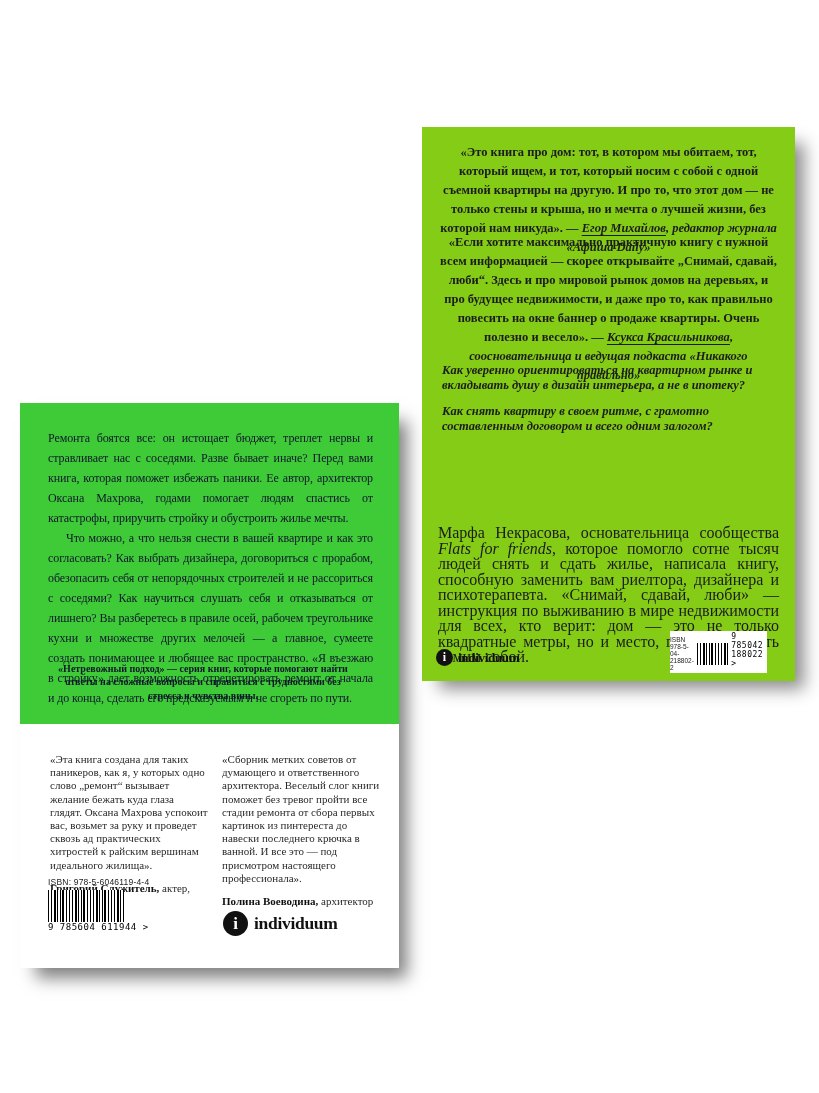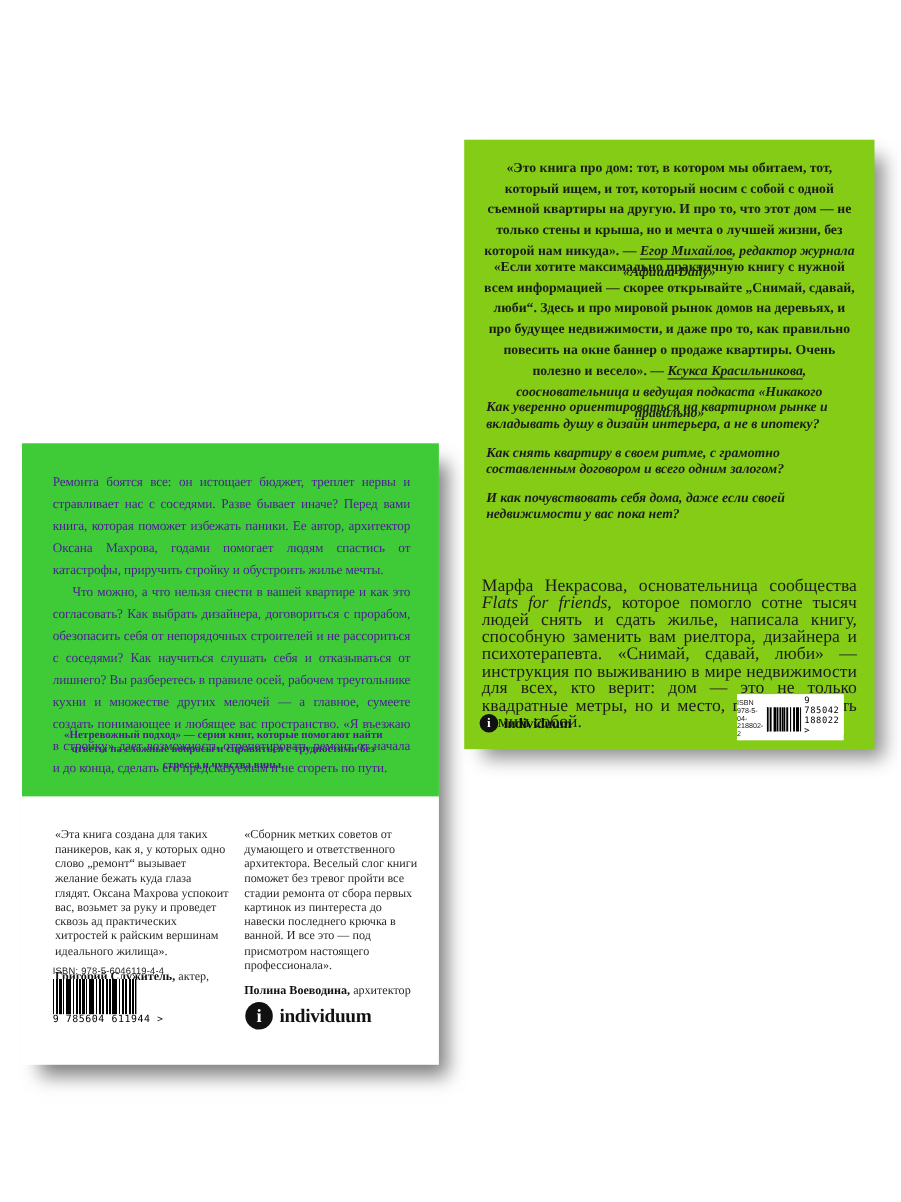--- a/index.html
+++ b/index.html
@@ -8,21 +8,21 @@
     font-family:"Liberation Serif","DejaVu Serif",serif;
   }
   .book{position:absolute;}
   
   .book-left{
     left:20px;top:403px;width:379px;height:565px;background:#ffffff;
     box-shadow:12px 14px 16px -4px rgba(0,0,0,.50);
   }
   .green-panel{
     position:absolute;left:0;top:0;right:0;height:321px;background:#3fcb38;
-    color:#4c1d95;
+    color:#0f172a;
   }
   .green-body{
     position:absolute;left:28px;right:26px;top:25px;
     font-size:12px;line-height:20px;text-align:justify;letter-spacing:-0.1px;
   }
   .green-body p{margin:0;}
   .green-body p.indent{text-indent:18px;}
   .series-note{
     position:absolute;left:28px;bottom:22px;width:310px;
     font-size:10px;font-weight:bold;line-height:13.5px;text-align:center;
@@ -125,21 +125,20 @@
 
 <div class="book book-right">
 
   <p class="yq" style="top:16px;"><span>«Это книга про дом: тот, в котором мы обитаем, тот, который ищем, и тот, который носим с собой с одной съемной квартиры на другую. И про то, что этот дом — не только стены и крыша, но и мечта о лучшей жизни, без которой нам никуда». — </span><span class="uname">Егор Михайлов</span><span class="attr-rest">, редактор журнала «Афиша Daily»</span></p>
 
   <p class="yq" style="top:106px;"><span>«Если хотите максимально практичную книгу с нужной всем информацией — скорее открывайте „Снимай, сдавай, люби“. Здесь и про мировой рынок домов на деревьях, и про будущее недвижимости, и даже про то, как правильно повесить на окне баннер о продаже квартиры. Очень полезно и весело». — </span><span class="uname">Ксукса Красильникова</span><span class="attr-rest">, соосновательница и ведущая подкаста «Никакого правильно»</span></p>
 
   <div class="questions">
     <p>Как уверенно ориентироваться на квартирном рынке и вкладывать душу в дизайн интерьера, а не в ипотеку?</p>
     <p>Как снять квартиру в своем ритме, с грамотно составленным договором и всего одним залогом?</p>
-    <p>И как почувствовать себя дома, даже если своей недвижимости у вас пока нет?</p>
   </div>
 
   <p class="about"><span>Марфа Некрасова, основательница сообщества </span><i>Flats for friends</i><span>, которое помогло сотне тысяч людей снять и сдать жилье, написала книгу, способную заменить вам риелтора, дизайнера и психотерапевта. «Снимай, сдавай, люби» — инструкция по выживанию в мире недвижимости для всех, кто верит: дом — это не только квадратные метры, но и место, где можно быть самим собой.</span></p>
 
   <div class="pub-logo logo-right">
     <span class="circle-i">i</span>
     <span class="pub-name">individuum</span>
   </div>
 
   <div class="barcode-box">

